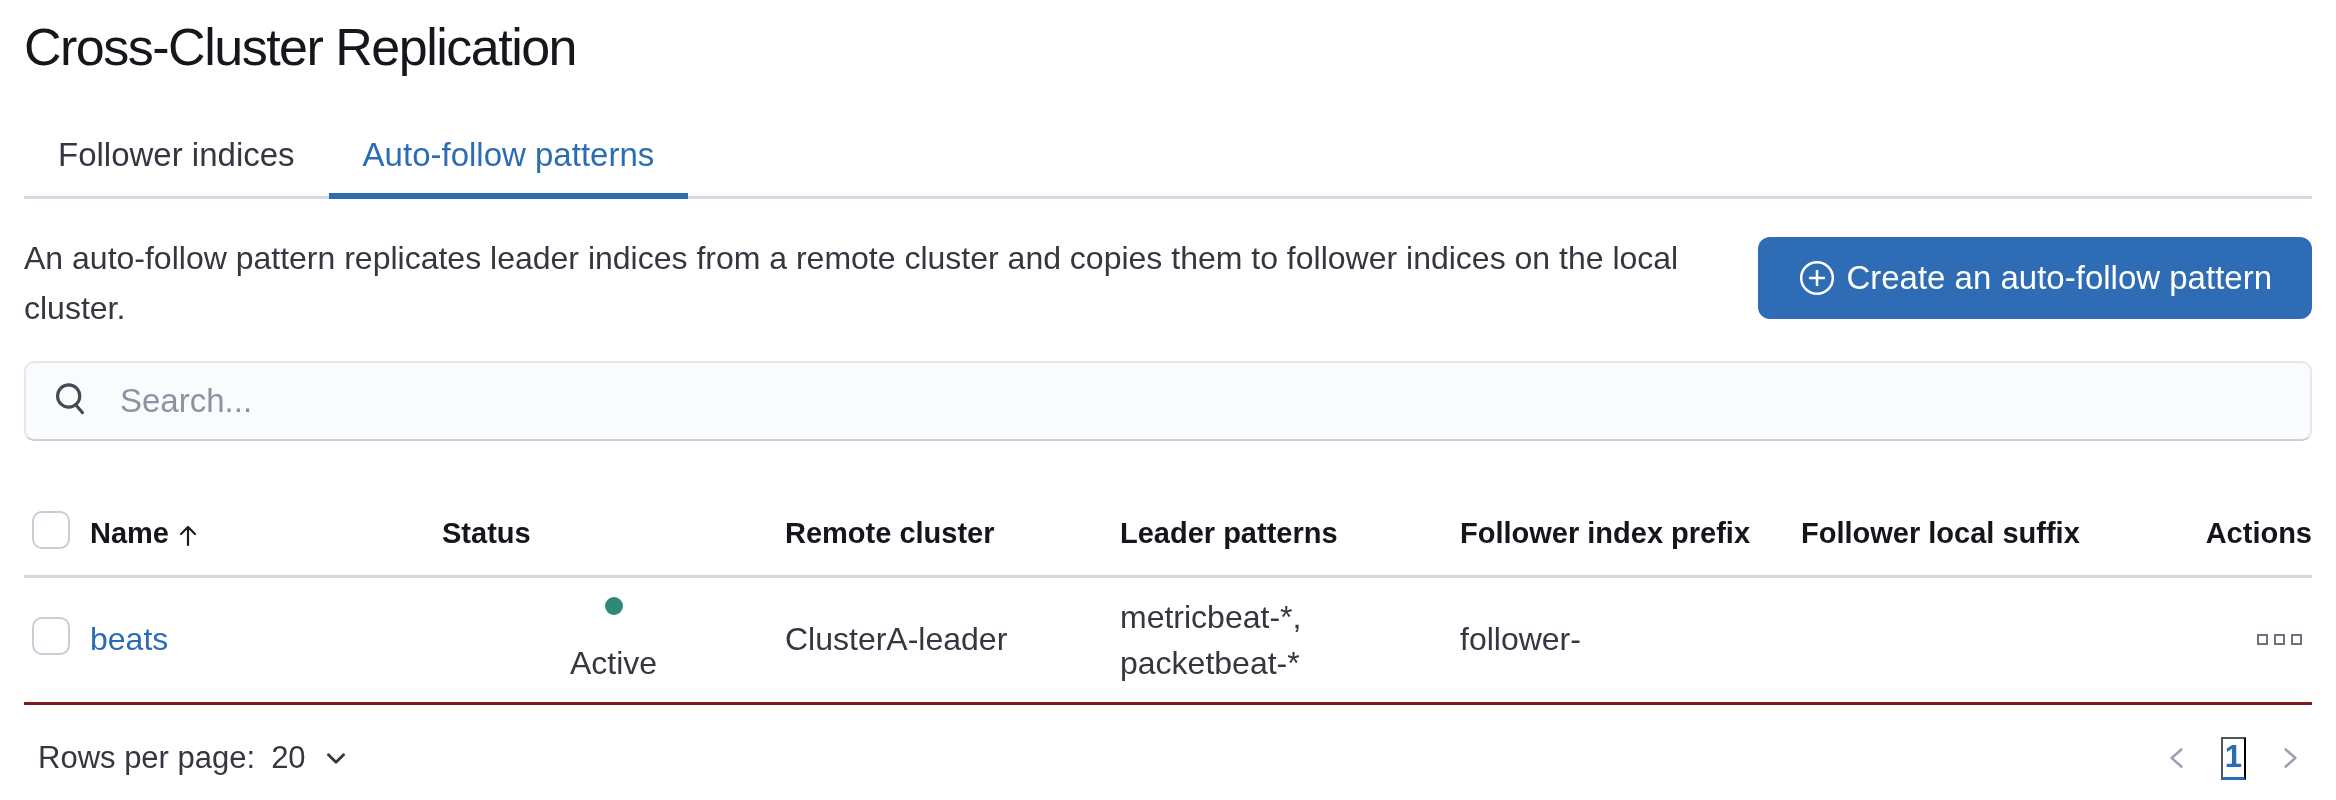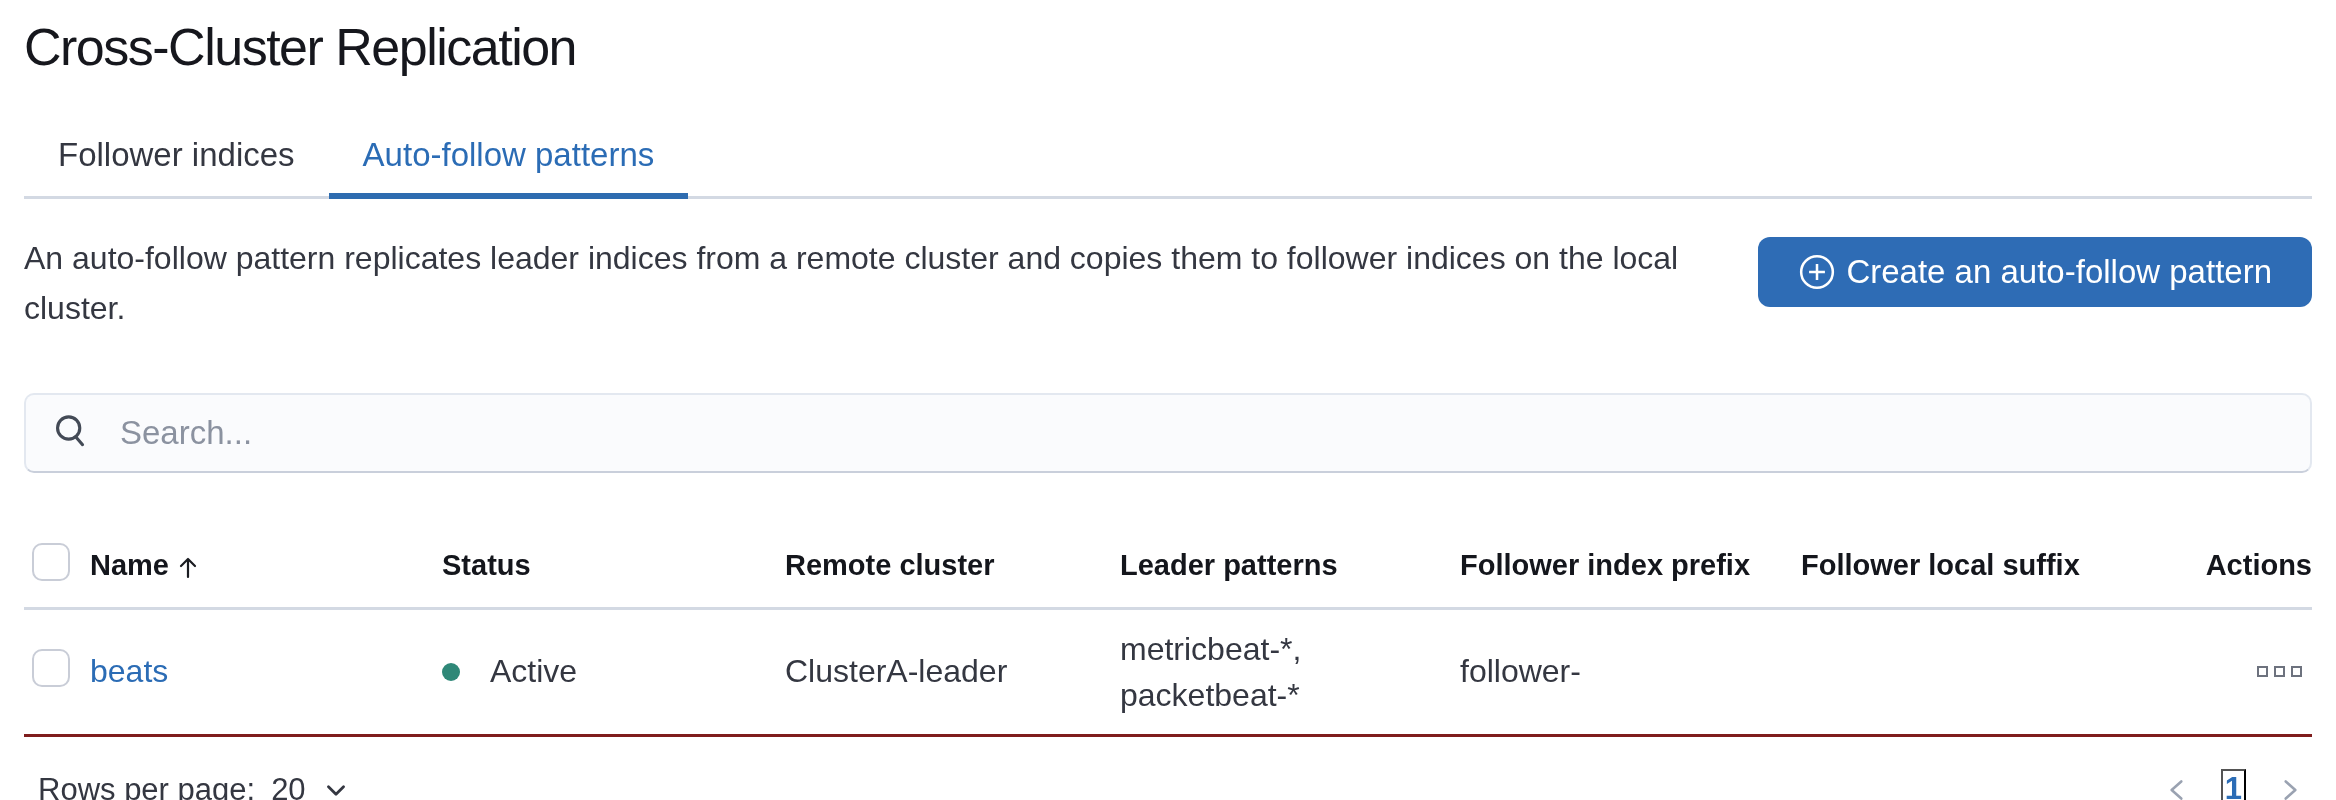--- a/index.html
+++ b/index.html
@@ -40,29 +40,29 @@
   .intro-row {
     display:flex; justify-content:space-between; align-items:flex-start;
     margin-top:34px;
   }
   .description {
     margin:0; max-width:1700px;
     font-size:32px; line-height:50px; color:#343741;
   }
   .create-btn {
     display:flex; align-items:center; gap:10px;
-    height:70px; padding:0 40px; margin-top:4px;
+    height:82px; padding:0 40px; margin-top:4px;
     background:#2e6cb5; border:none; border-radius:12px;
     color:#ffffff; font-size:33px; font-family:inherit;
     cursor:pointer; white-space:nowrap; flex-shrink:0;
   }
 
   
   .search-box {
-    margin-top:60px; height:80px;
+    margin-top:28px; height:80px;
     display:flex; align-items:center; gap:26px;
     padding:0 26px;
     background:#fafbfd;
     border:2px solid #e3e8f0; border-bottom-color:#c9cfdb;
     border-radius:10px;
   }
   .search-box input {
     flex:1; border:none; outline:none; background:transparent;
     font-size:33px; color:#343741; font-family:inherit;
   }
@@ -84,21 +84,21 @@
   }
   .th.right { justify-content:flex-end; }
   .tbody-row { padding:16px 0; border-bottom:3px solid #7f1d1d; }
   .cell { font-size:32px; color:#343741; }
   .checkbox {
     display:inline-block; width:38px; height:38px; margin-left:8px;
     border:2px solid #c9cdd7; border-radius:10px; background:#fff;
     cursor:pointer;
   }
   .link { color:#2b6cb5; font-weight:500; text-decoration:none; cursor:pointer; }
-  .status-cell { display:flex; align-items:center; gap:30px; }
+  .status-cell { display:flex; align-items:center; gap:30px;flex-direction:column; }
   .status-dot {
     width:18px; height:18px; border-radius:50%; background:#2f8878;
     flex-shrink:0;
   }
   .leader-patterns { line-height:46px; }
   .actions-cell { justify-self:end; padding-right:10px; }
   .boxes-icon { display:flex; gap:6px; cursor:pointer; }
   .boxes-icon i {
     display:block; width:11px; height:11px;
     border:2.5px solid #6d727e; background:transparent;

